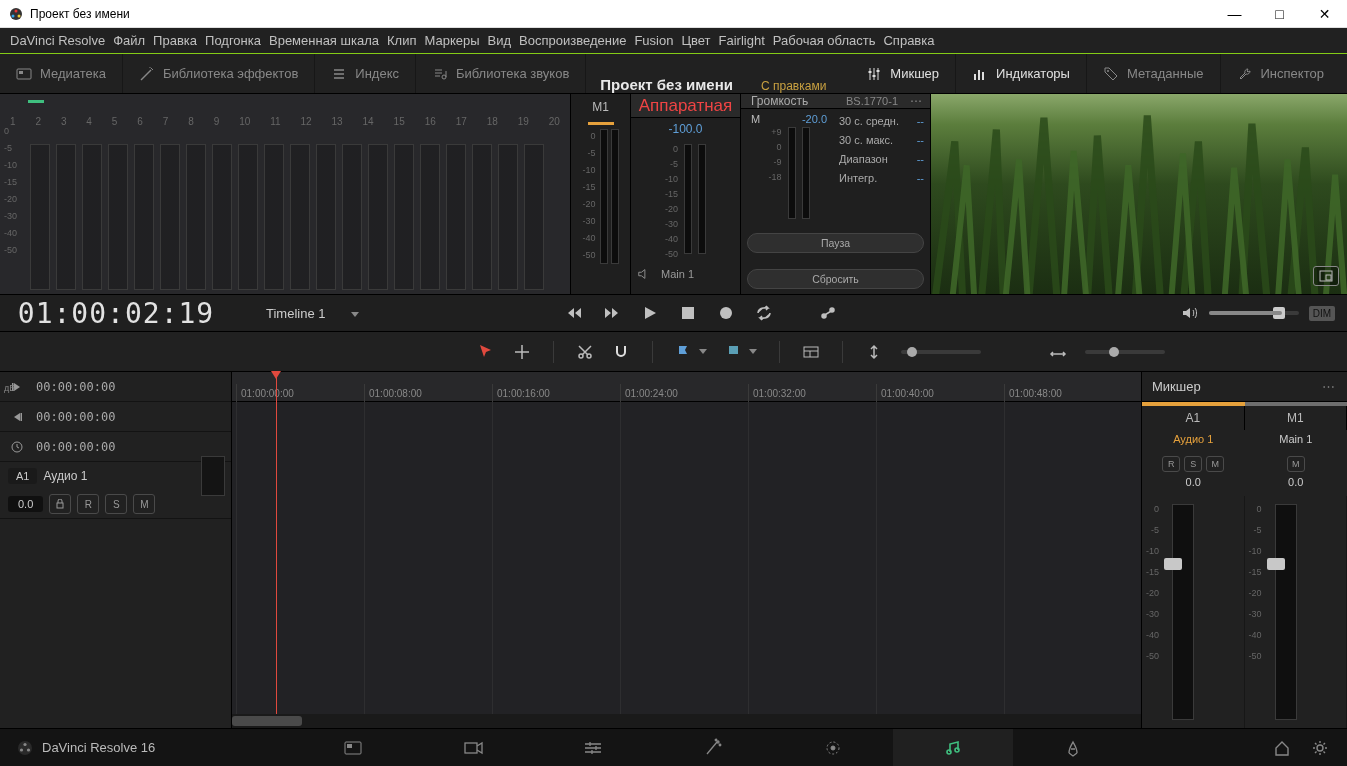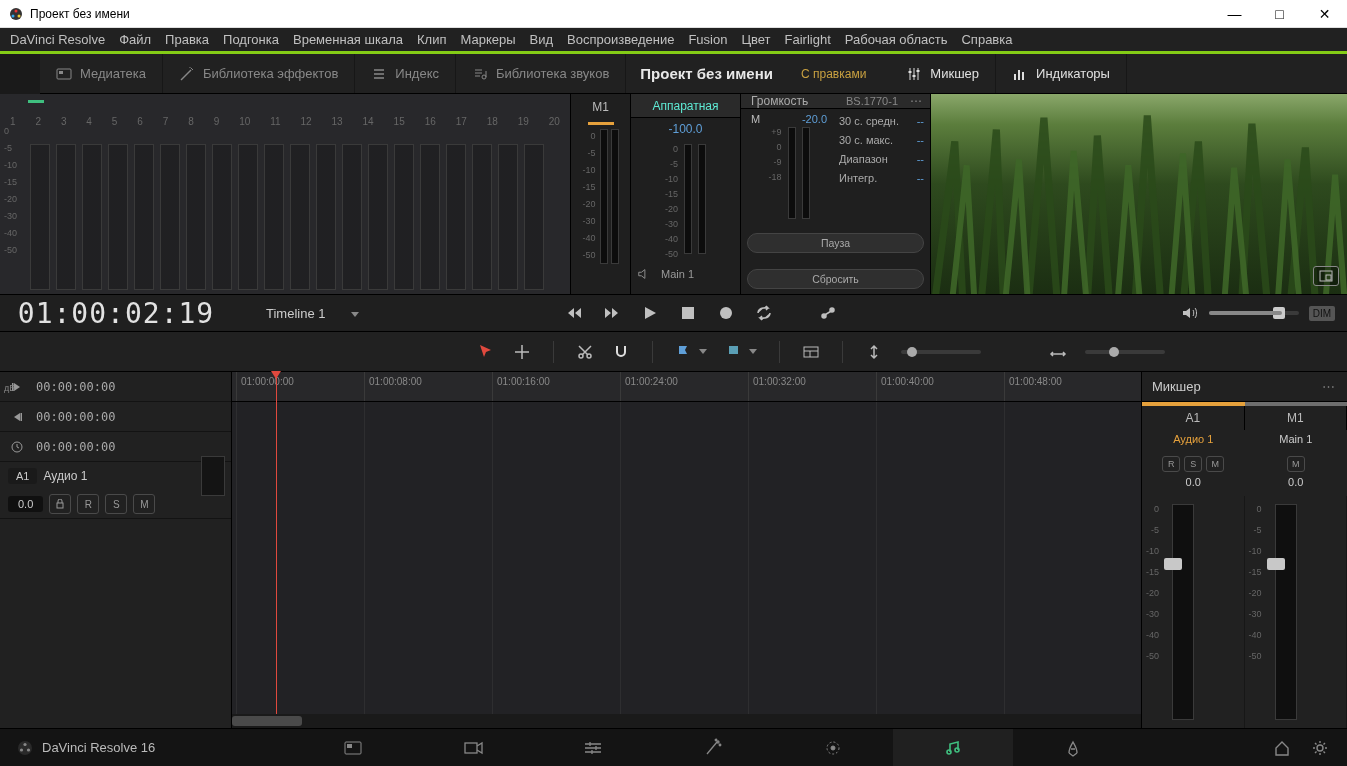--- a/index.html
+++ b/index.html
@@ -4,45 +4,45 @@
 <style>
 * { margin:0; padding:0; box-sizing:border-box; font-family:"Segoe UI",Arial,sans-serif; }
 body { background:#ffffff; overflow:hidden; width:1347px; height:766px; font-size:12px; color:#a0a0a0; }
 .titlebar { height:28px; background:#ffffff; display:flex; align-items:center; padding:0 0 0 8px; border-bottom:1px solid #e0e0e0; }
 .titlebar .logo { width:16px; height:16px; display:inline-flex; align-items:center; justify-content:center; margin-right:6px; }
 .titlebar .title { font-size:12px; color:#000; flex:1; }
 .winctrl { display:flex; }
 .winctrl div { width:45px; height:28px; display:flex; align-items:center; justify-content:center; font-size:14px; color:#000; cursor:pointer; }
 .app { background:#1a1a1a; width:1347px; height:738px; display:flex; flex-direction:column; }
 
-.menubar { height:26px; background:#212121; display:flex; align-items:center; padding:0 10px; gap:14px; border-bottom:3px solid #84cc16; }
+.menubar { height:26px; background:#212121; display:flex; align-items:center; padding:0 10px; gap:8px; border-bottom:1px solid #84cc16; }
 .menubar span { font-size:13px; color:#c0c0c0; cursor:pointer; }
 
-.toolbar { height:40px; background:#212121; display:flex; align-items:center; border-bottom:1px solid #000;margin-left:40px; }
+.toolbar { height:40px; background:#212121; display:flex; align-items:flex-end; border-bottom:1px solid #000; }
 .tb-item { display:flex; align-items:center; gap:8px; padding:0 16px; height:100%; color:#888; font-size:13px; cursor:pointer; border-right:1px solid rgba(0,0,0,0.3); }
 .tb-item.active { color:#e0e0e0; }
 .tb-item svg { width:16px; height:16px; }
 .tb-title { font-size:15px; font-weight:600; color:#e8e8e8; padding:0 14px; }
 .tb-status { font-size:12px; color:#c8a040; padding:0 14px; }
 
 .meter-row { display:flex; height:200px; background:#1a1a1a; }
 .meter-strip { background:#28282b; position:relative; padding-top:20px;}
 .meter-strip .nums { position:absolute; top:22px; left:0; right:0; display:flex; justify-content:space-around; color:#666; font-size:10px; }
 .meter-strip .scale { position:absolute; left:4px; top:32px; color:#666; font-size:9px; display:flex; flex-direction:column; gap:7px; }
 .meter-bars { display:flex; gap:6px; padding:30px 26px 4px 30px; height:100%; }
 .meter-bars .bar { width:20px; height:100%; background:linear-gradient(to bottom,rgba(0,0,0,.2),rgba(0,0,0,.2)); border:1px solid #3a3a3a; }
 
 .m1panel { width:60px; background:#1f1f1f; border-left:1px solid #000; position:relative; display:flex; flex-direction:column; align-items:center; }
 .m1panel .top { height:26px; display:flex; align-items:center; justify-content:center; width:100%; }
 .m1panel .top span { font-size:12px; color:#bbb; }
 .m1under { width:26px; height:3px; background:#e6a13c; margin-top:2px; }
 .m1panel .scale { color:#666; font-size:9px; display:flex; flex-direction:column; gap:7px; margin-top:6px; text-align:right; }
 
 .appar { width:110px; background:#1f1f1f; border-left:1px solid #000; }
-.phead { height:24px; background:#2a2a2a; display:flex; align-items:center; justify-content:center; color:#5eead4; font-size:12px; border-bottom:1px solid #000;}
+.phead { height:24px; background:#2a2a2a; display:flex; align-items:center; justify-content:center; color:#ef4444; font-size:17px; border-bottom:1px solid #000;}
 .pval { text-align:center; color:#5f9fd8; font-size:12px; padding:4px 0; }
 .pbar-wrap { display:flex; justify-content:center; gap:6px; padding:4px 0 2px 0; }
 .pscale { color:#666; font-size:9px; display:flex; flex-direction:column; gap:5px; text-align:right; }
 .pbar { width:8px; height:110px; border:1px solid #3a3a3a; background:#0c0c0c; }
 .prow { display:flex; align-items:center; gap:10px; padding:6px 6px; font-size:11px; color:#999; }
 .prow svg{width:14px;height:14px;}
 .probtn { display:flex; gap:16px; padding:12px 6px;flex-direction:column;}
 .probtn button{ flex:1; background:#2f2f2f; border:1px solid #444; color:#aaa; font-size:10.5px; border-radius:10px; padding:3px 6px; cursor:pointer;}
 
 .loud { width:190px; background:#1f1f1f; border-left:1px solid #000; display:flex; flex-direction:column;}
@@ -104,21 +104,21 @@
 .track .r1{display:flex;align-items:center;height:28px;}
 .track .r1 .chip{background:#1a1a1a;padding:2px 8px;margin:0 6px 0 8px;border-radius:3px;font-size:11px;color:#ccc;}
 .track .r1 .nm{color:#ccc;font-size:12px;}
 .track .r1 .fader{margin-left:auto;width:24px;height:40px;border:1px solid #3a3a3a;margin-right:6px;background:#141414;}
 .track .r2{display:flex;align-items:center;gap:6px;padding:4px 8px;}
 .track .r2 .val{background:#101010;padding:2px 10px;border-radius:3px;font-size:11px;color:#ccc;}
 .track .r2 .box{width:22px;height:20px;border:1px solid #4a4a4a;border-radius:3px;display:flex;align-items:center;justify-content:center;font-size:10px;color:#999;cursor:pointer;}
 
 .timeline { flex:1; background:#222225; position:relative; border-right:1px solid #000;}
 .ruler { height:30px; background:#28282a; display:flex; position:relative; border-bottom:1px solid #000;}
-.ruler .tick{position:absolute;top:0;height:100%;border-left:1px solid #3a3a3a;padding-left:4px;font-size:10px;color:#888;display:flex;align-items:flex-start; padding-top:4px;}
+.ruler .tick{position:absolute;top:12px;height:100%;border-left:1px solid #3a3a3a;padding-left:4px;font-size:10px;color:#888;display:flex;align-items:flex-start; padding-top:4px;}
 .playhead{position:absolute;top:0;left:44px;width:1px;height:100%;background:#e0493e;}
 .playhead::before{content:"";position:absolute;top:-1px;left:-5px;width:0;height:0;border-left:5px solid transparent;border-right:5px solid transparent;border-top:8px solid #e0493e;}
 .tl-body{position:absolute;top:30px;left:0;right:0;bottom:14px;background:#222225;}
 .tl-body .vline{position:absolute;top:0;bottom:0;width:1px;background:#2e2e30;}
 .tl-scroll{position:absolute;left:0;right:0;bottom:0;height:14px;background:#1a1a1a;}
 .tl-scroll .thumb{position:absolute;left:0;top:2px;height:10px;width:70px;background:#4a4a4a;border-radius:3px;}
 
 .mixer-panel { width:205px; background:#212121; display:flex; flex-direction:column;}
 .mx-head{height:30px;display:flex;align-items:center;padding:0 10px;color:#ccc;font-size:13px;border-bottom:1px solid #000;}
 .mx-head .dots{margin-left:auto;color:#888;letter-spacing:2px;}
@@ -231,20 +231,33 @@
         </svg>
     <span>Микшер</span>
   </div>
   <div class="tb-item active">
     <svg viewBox="0 0 16 16">
           <rect x="2" y="8" width="2" height="6" fill="#ddd"></rect>
           <rect x="6" y="4" width="2" height="10" fill="#ddd"></rect>
           <rect x="10" y="6" width="2" height="8" fill="#ddd"></rect>
         </svg>
     <span>Индикаторы</span>
+  </div>
+  <div class="tb-item">
+    <svg viewBox="0 0 16 16">
+          <path d="M2 6V2h4l8 8-4 4z" fill="none" stroke="#888"></path>
+          <circle cx="5" cy="5" r="1" fill="#888"></circle>
+        </svg>
+    <span>Метаданные</span>
+  </div>
+  <div class="tb-item" style="border-right:none;">
+    <svg viewBox="0 0 16 16">
+          <path d="M13 5a3 3 0 01-4 3L4 13l-1-1 5-5a3 3 0 013-4l-1 2 1 1 2-1z" fill="none" stroke="#888"></path>
+        </svg>
+    <span>Инспектор</span>
   </div>
 </div>
 
 <div class="meter-row">
   <div class="meter-strip" style="flex:1;">
     <div style="position:absolute;top:6px;left:28px;width:16px;height:3px;background:#3fbf7f;"></div>
     <div class="nums" id="chnums">
           <span>1</span>
           <span>2</span>
           <span>3</span>

